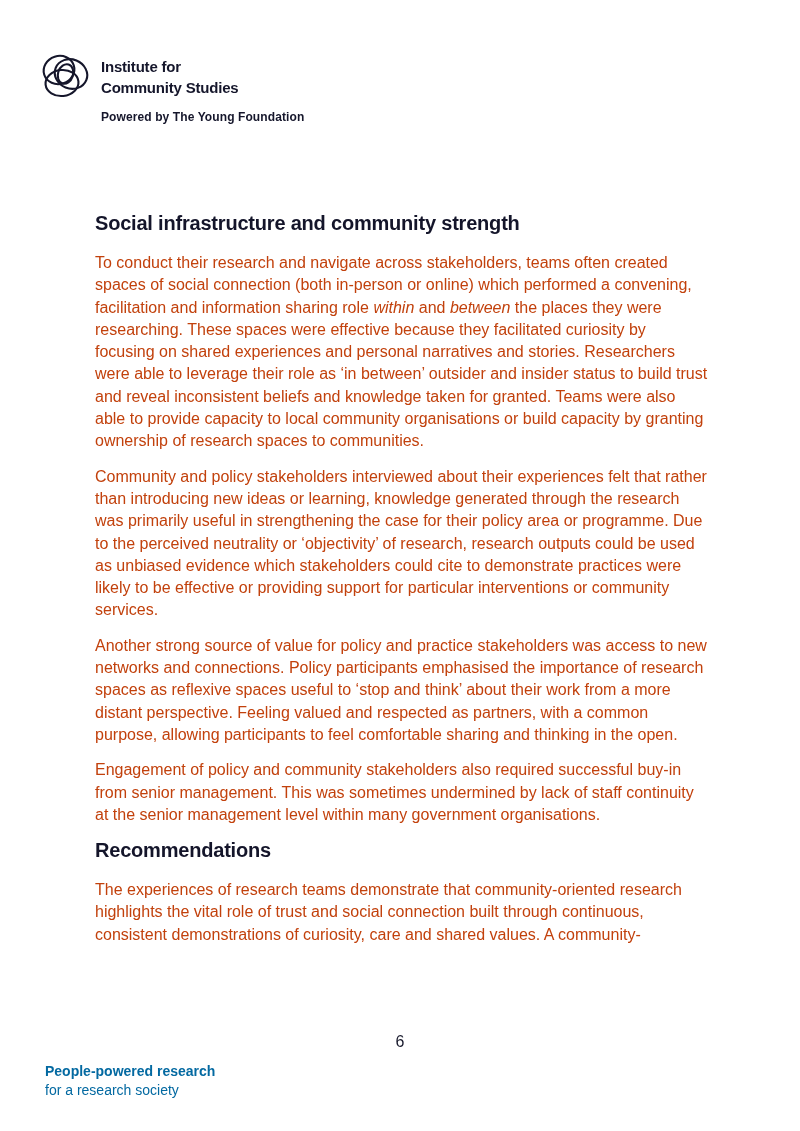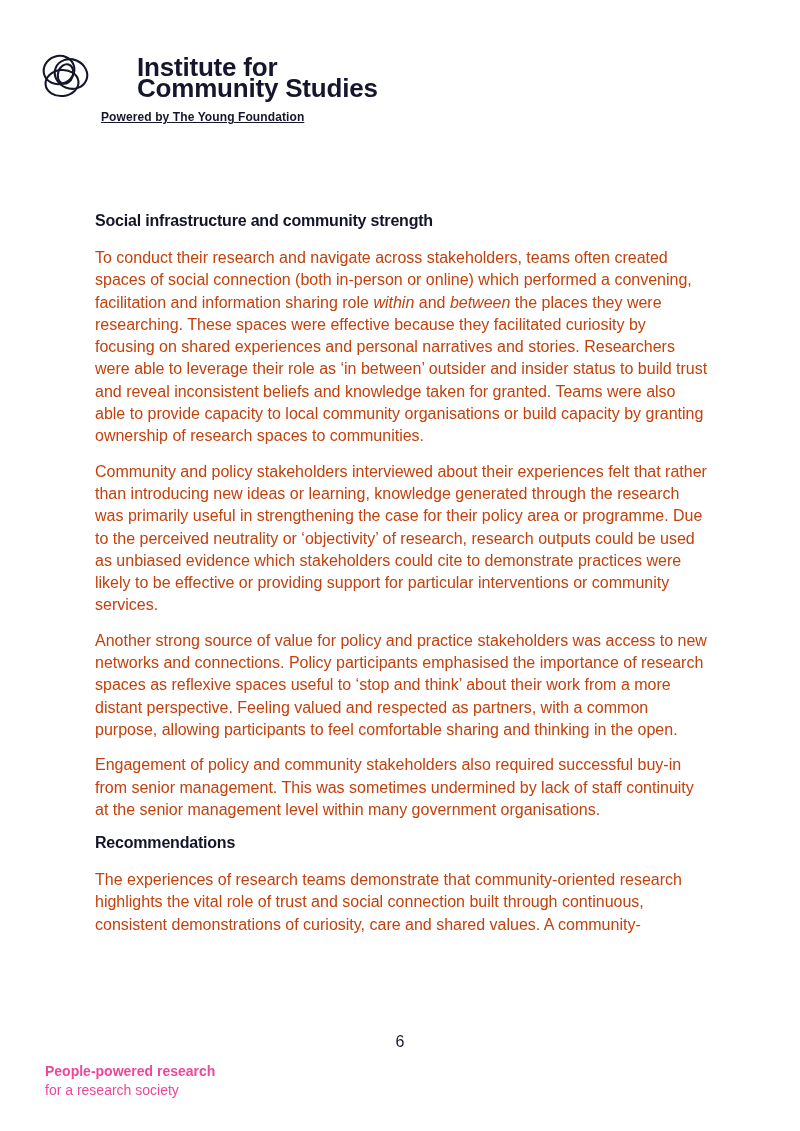--- a/index.html
+++ b/index.html
@@ -25,44 +25,42 @@
     width: 56px;
     height: 58px;
     flex: 0 0 auto;
   }
   .logo-text {
     margin-left: 7px;
     padding-top: 9px;
   }
   .logo-org {
     font-weight: 700;
-    font-size: 26px;
+    font-size: 15px;
     line-height: 20.5px;
     letter-spacing: -0.2px;
     color: #15162b;
-    margin-left: 36px;
   }
   .logo-tagline {
     margin-top: 12px;
     font-size: 12px;
     font-weight: 600;
     letter-spacing: 0.1px;
     color: #15162b;
-    text-decoration: underline;
   }
 
   
   .content {
     position: absolute;
     left: 95px;
     top: 212px;
     width: 614px;
   }
   .section-heading {
-    font-size: 16px;
+    font-size: 20px;
     font-weight: 700;
     letter-spacing: -0.2px;
     color: #14152a;
     margin: 6px 0 17px 0;
   }
   .section-heading.first { margin-top: 0; }
   .content p {
     font-size: 16px;
     line-height: 22.3px;
     margin: 0 0 13px 0;
@@ -81,21 +79,21 @@
     color: #1a1b2e;
   }
 
   
   .footer {
     position: absolute;
     left: 45px;
     top: 1062px;
     font-size: 14px;
     line-height: 19px;
-    color: #ec4899;
+    color: #0369a1;
   }
   .footer .bold { font-weight: 700; }
 </style>
 </head>
 <body>
 
 <header class="logo-block">
   <svg class="logo-mark" viewBox="0 0 56 58" fill="none" xmlns="http://www.w3.org/2000/svg">
     <g stroke="#15162b" stroke-width="2.1" fill="none">
       <ellipse cx="21" cy="22" rx="15.5" ry="14" transform="rotate(-18 21 22)"></ellipse>

